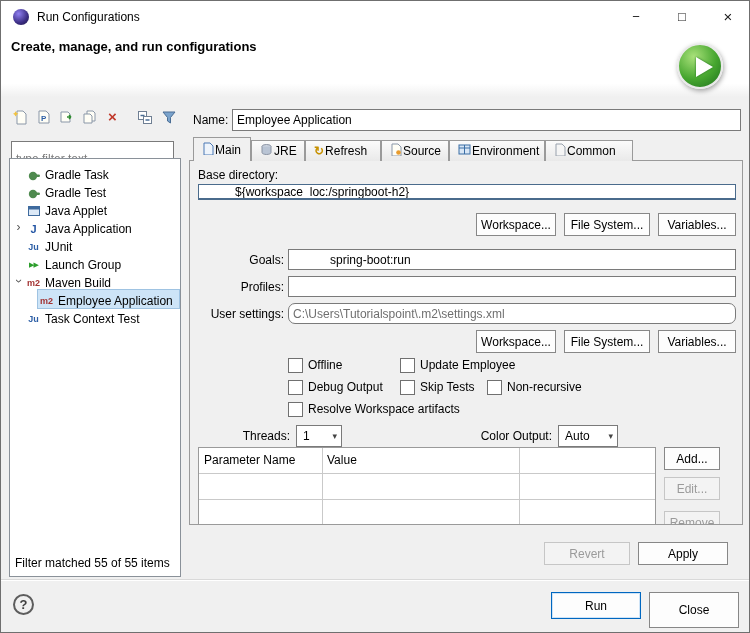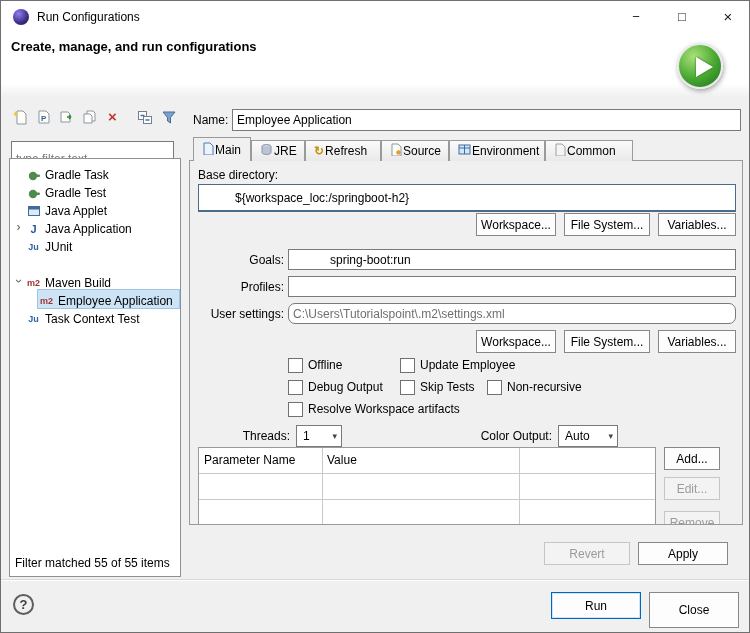--- a/index.html
+++ b/index.html
@@ -172,20 +172,27 @@
     </div>
 
     <div class="trow" style="top:77px">
       <span class="sp"></span>
       <span class="hl">
           <span class="ticon ic-letter" style="color:#2d5fa6;font-size:9px">Ju</span>
       <span class="tlabel">JUnit</span>
         </span>
     </div>
 
+    <div class="trow" style="top:95px">
+      <span class="sp"></span>
+      <span class="hl">
+          <span class="ticon" style="color:#2d9e2d;font-size:7px;letter-spacing:-1px">▶▶</span>
+      <span class="tlabel">Launch Group</span>
+        </span>
+    </div>
 
     <div class="trow" style="top:113px">
       <span class="arrow open">›</span>
       <span class="hl">
           <span class="ticon ic-letter" style="color:#a33333;font-size:9px">m2</span>
       <span class="tlabel">Maven Build</span>
         </span>
     </div>
 
     <div class="trow sel" style="top:131px">
@@ -245,21 +252,21 @@
   <div class="abs tab" style="left:544px;width:88px">
     <span><svg width="12" height="13">
           <path d="M2 1h6l3 3v9H2z" fill="#f5f5f5" stroke="#98a1ad"></path>
         </svg></span>
     <span>Common</span>
   </div>
 
   <div class="abs cbox">
 
     <span class="abs lbl" style="left:8px;top:7px">Base directory:</span>
-    <input class="abs txt focused" style="left: 8px; top: 23px; width: 538px; height: 28px; padding-left: 36px;" type="text" value="${workspace_loc:/springboot-h2}">
+    <input class="abs txt focused" style="left: 8px; top: 23px; width: 538px; height: 16px; padding-left: 36px;" type="text" value="${workspace_loc:/springboot-h2}">
 
     <div class="abs btn" style="left:286px;top:52px;width:80px;height:23px">
         <span>Workspace...</span>
       </div>
     <div class="abs btn" style="left:374px;top:52px;width:86px;height:23px">
         <span>File System...</span>
       </div>
     <div class="abs btn" style="left:468px;top:52px;width:78px;height:23px">
         <span>Variables...</span>
       </div>

